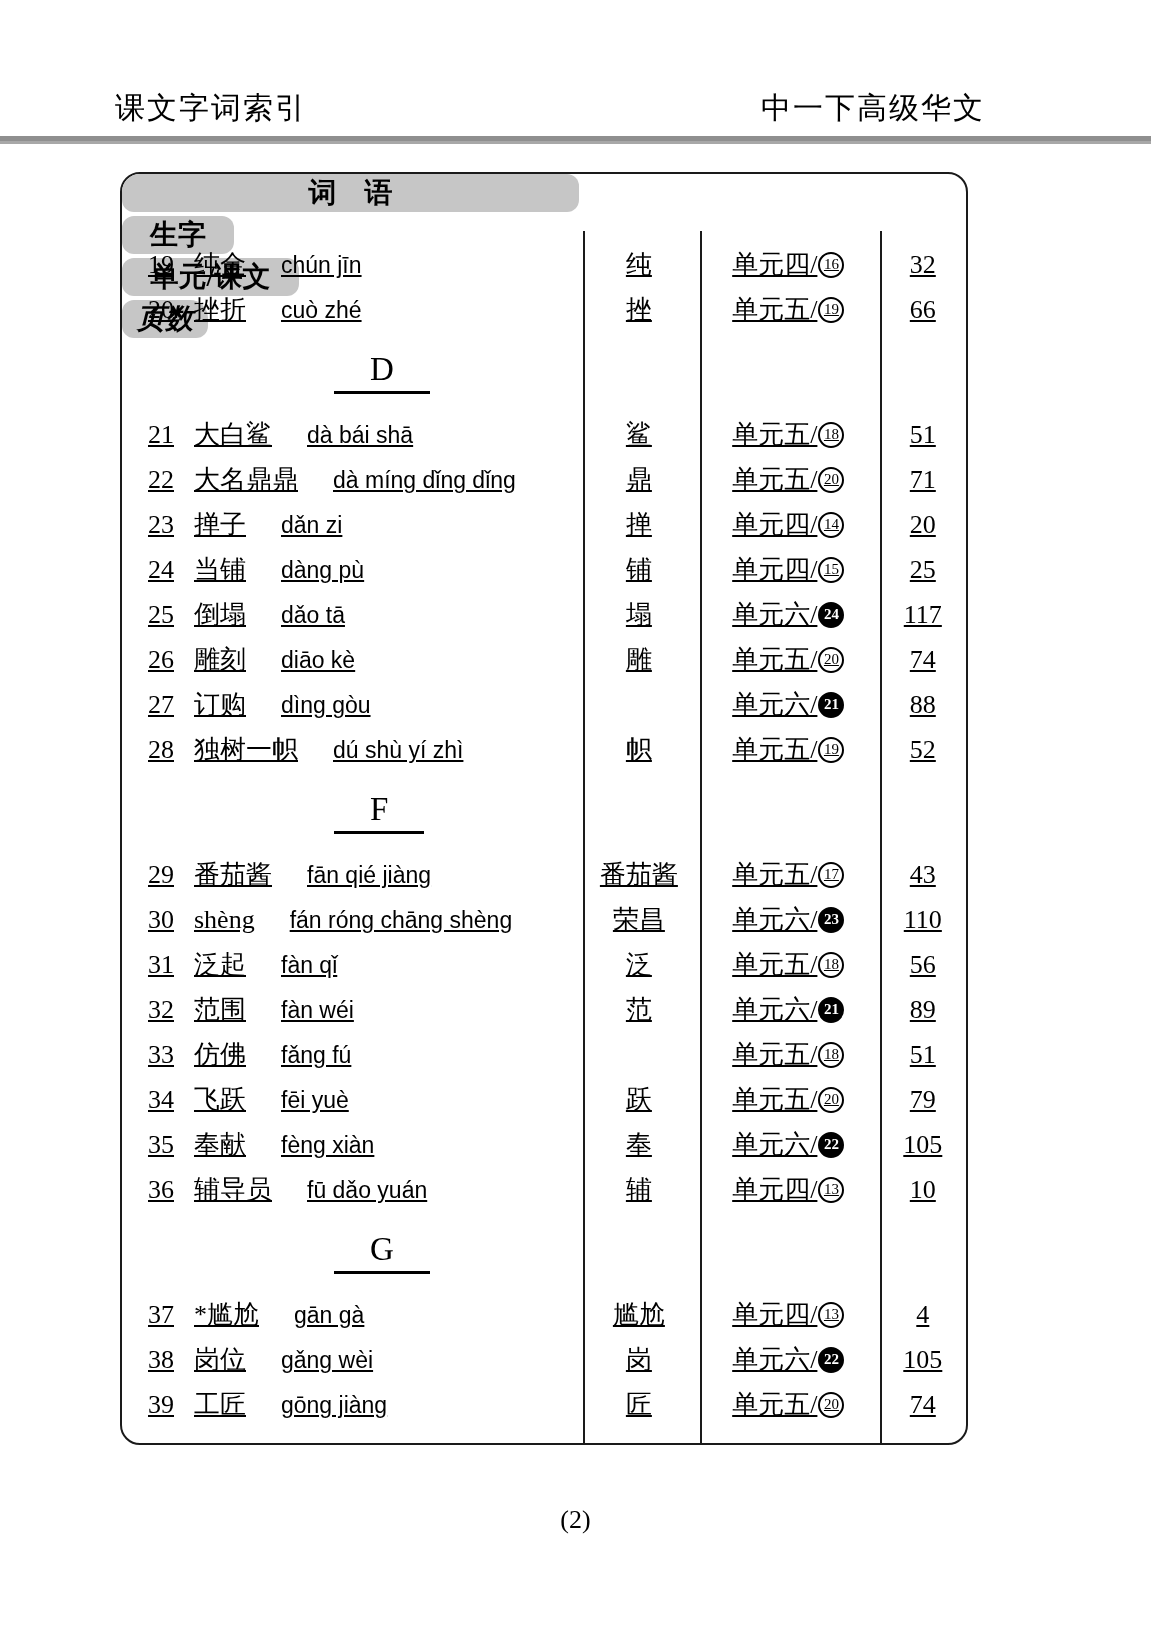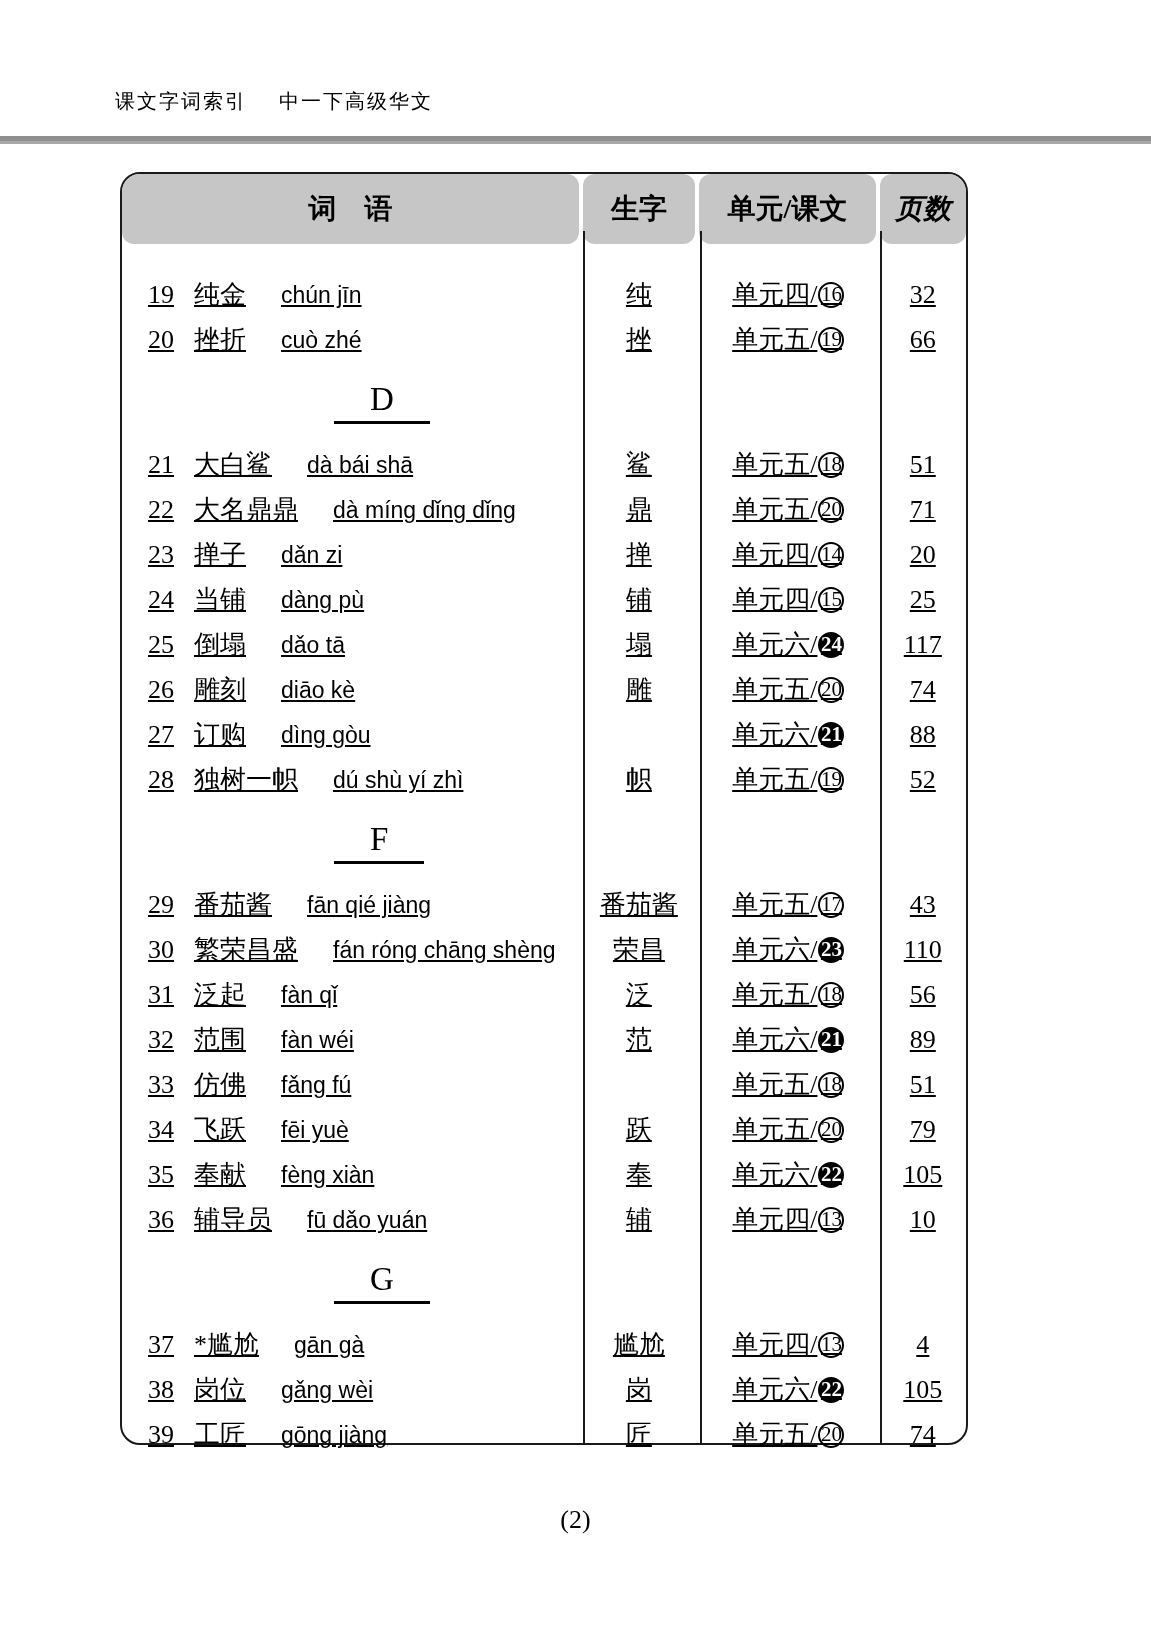--- a/index.html
+++ b/index.html
@@ -8,22 +8,22 @@
     position:relative;
     width:1151px; height:1649px;
     font-family:"Liberation Serif", serif;
     color:#000;
     overflow:hidden;
   }
 
   
   .top-header {
     position:absolute; top:88px; left:115px; width:870px;
-    display:flex; 
-    font-size:20px; letter-spacing:2px;gap:32px;
+    display:flex; justify-content:space-between;
+    font-size:30px; letter-spacing:2px;
   }
 
   
   .double-rule {
     position:absolute; top:136px; left:0; width:1151px;
     height:4px;
     border-top:5px solid #8f8f8f;
     border-bottom:3px solid #a8a8a8;
     background:#ffffff;
   }
@@ -31,21 +31,21 @@
   
   .index-table {
     position:absolute; left:120px; top:172px;
     width:848px; height:1273px;
     border:2px solid #1a1a1a;
     border-radius:20px;
     background:#fff;
   }
 
   .thead {
-    display:flex; height:70px; gap:4px;
+    display:flex; height:40px; gap:4px;flex-direction:column;
   }
   .th {
     background:#c6c6c6;
     display:flex; align-items:center; justify-content:center;
     font-size:28px; font-weight:bold;
     border-radius:12px;
   }
   .th1 { width:457px; border-top-left-radius:18px; }
   .th2 { width:112px; }
   .th3 { width:177px; }
@@ -71,21 +71,21 @@
   .c2 { width:117px; text-align:center; font-size:26px; }
   .c3 {
     width:184px; font-size:26px;
     display:flex; align-items:center; justify-content:center; white-space:nowrap;
   }
   .c4 { width:87px; text-align:center; font-size:26px; }
 
   .badge {
     display:inline-flex; align-items:center; justify-content:center;
     width:26px; height:26px; border-radius:50%;
-    font-size:21px; font-family:"Liberation Serif", serif;
+    font-size:15px; font-family:"Liberation Serif", serif;
     margin-left:1px; flex:0 0 auto;
   }
   .badge.outline { border:2px solid #000; background:#fff; color:#000; }
   .badge.filled  { border:2px solid #000; background:#000; color:#fff; font-weight:bold; }
 
   .section-row { height:80px; display:flex; align-items:center; padding-left:212px; }
   .section-letter {
     font-size:33px;
     border-bottom:3px solid #000;
     padding:0 36px 3px 36px;
@@ -262,21 +262,21 @@
         <div class="c2">番茄酱</div>
         <div class="c3">
           <span>单元五/</span>
           <span class="badge outline">17</span>
         </div>
         <div class="c4">43</div>
       </div>
       <div class="entry-row">
         <div class="c1">
           <span class="num">30</span>
-          <span class="word">繁荣昌盛</span>
+          <span class="word">shèng</span>
           <span class="pinyin">fán róng chāng shèng</span>
         </div>
         <div class="c2">荣昌</div>
         <div class="c3">
           <span>单元六/</span>
           <span class="badge filled">23</span>
         </div>
         <div class="c4">110</div>
       </div>
       <div class="entry-row">

